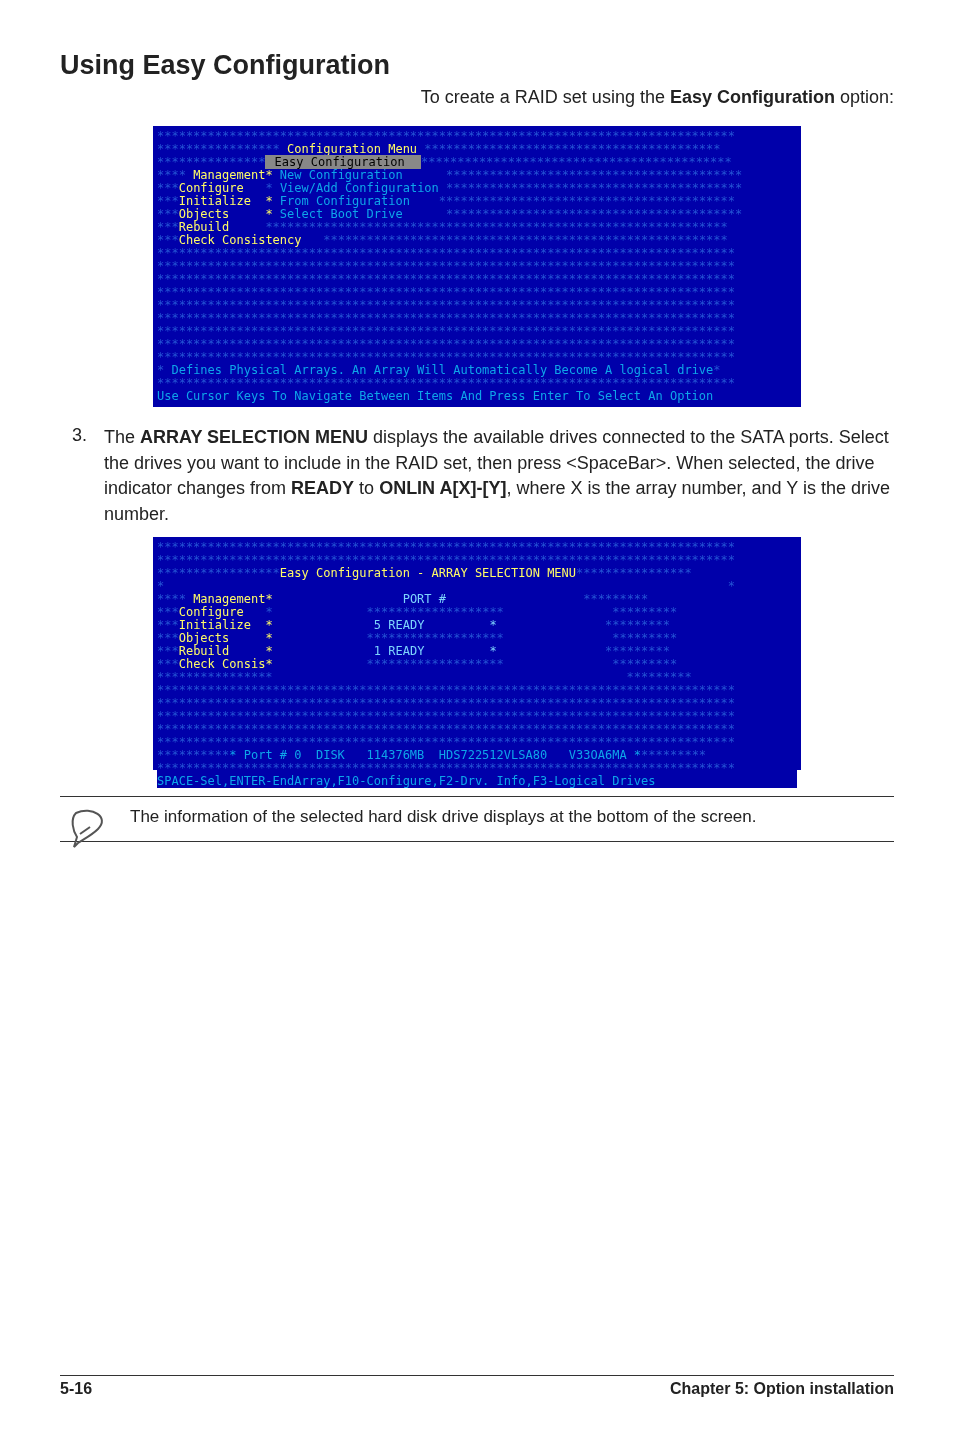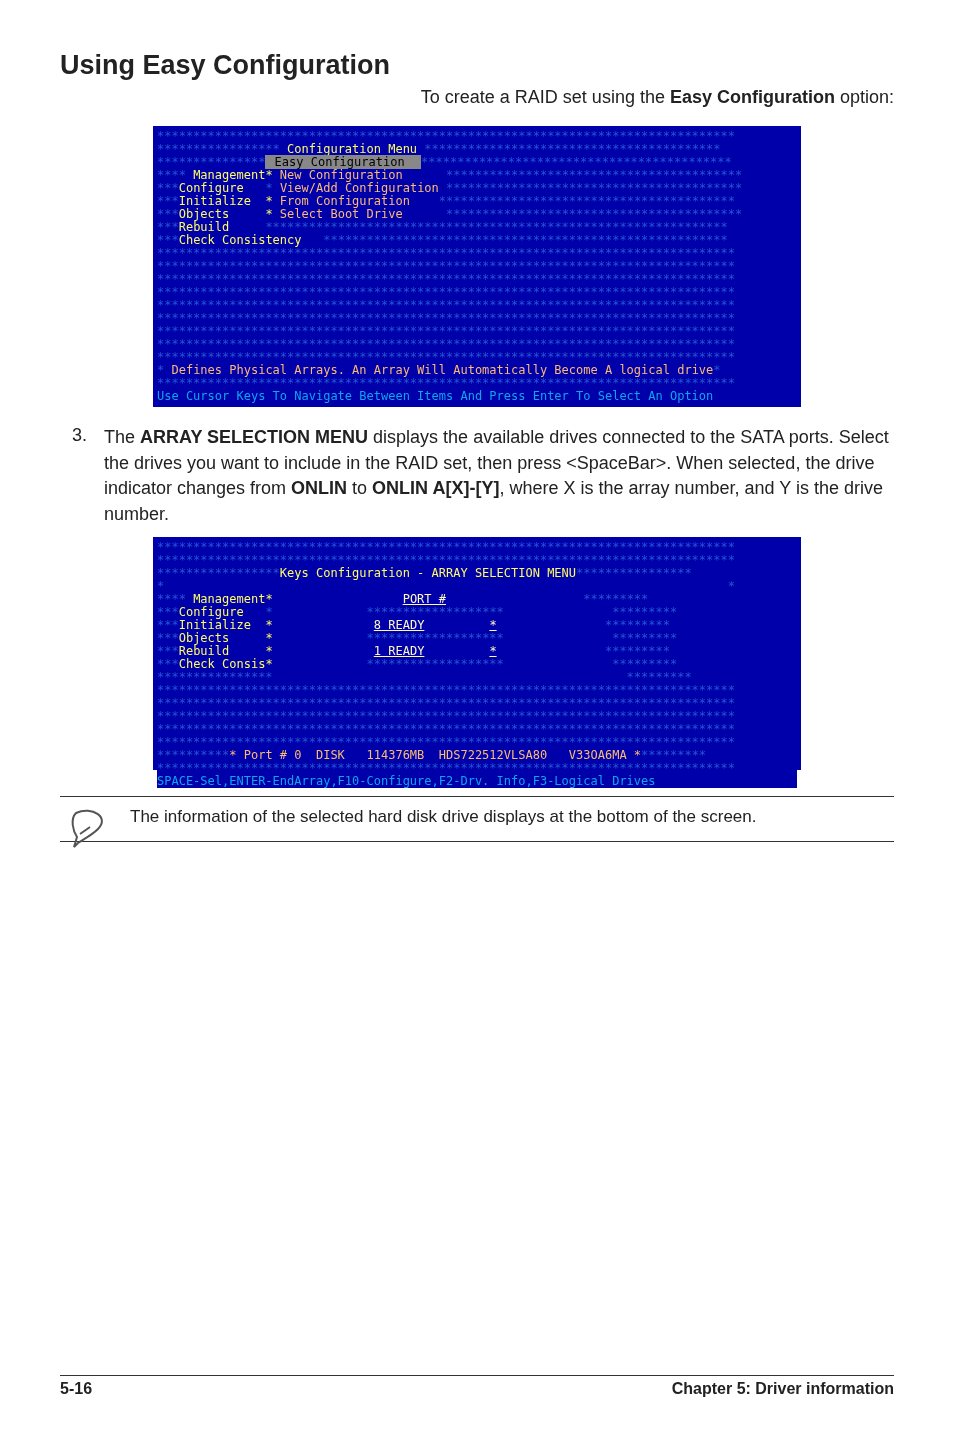--- a/index.html
+++ b/index.html
@@ -7,23 +7,23 @@
   h1{font-size:27px;font-weight:bold;margin:0 0 6px 0;}
   .intro{font-size:18px;margin:0 0 18px 0;text-align:right;}
   .intro .strong{font-weight:bold;}
   ol.steps{padding-left:36px;margin:0 0 14px 0;}
   ol.steps li{font-size:18px;line-height:1.45;margin-bottom:4px;padding-left:10px;}
   b{font-weight:bold;}
   .bios{width:640px;margin:10px auto 18px auto;background:#0000aa;font-family:"Courier New",monospace;font-size:12px;line-height:13px;color:#ccc;position:relative;padding:4px;}
   .bios .pad{background:#0000aa;padding:0;}
   .bios pre{margin:0;white-space:pre;}
   .bios .fill{color:#2454d4;}
-  .bios .cy{color:#fef9c3;text-decoration:underline;}
+  .bios .cy{color:#7dd3fc;}
   .bios .yl{color:#fffb66;}
-  .bios .wt{color:#fdba74;}
+  .bios .wt{color:#0ea5e9;}
   .bios .hi{background:#888;color:#000;padding:0 2px;}
   .bios .foot{color:#0ea5e9;}
   .bios2{width:640px;height:225px;}
   .notebar{border-top:1px solid #333;border-bottom:1px solid #333;margin:26px 0;padding:8px 0 12px 70px;position:relative;font-size:17px;line-height:1.4;}
   .notebar svg{position:absolute;left:10px;top:10px;}
   .footer{position:absolute;bottom:40px;left:60px;right:60px;border-top:1px solid #333;padding-top:4px;font-size:16px;font-weight:bold;font-family:Arial,sans-serif;display:flex;justify-content:space-between;}
   .step3wrap{display:flex;}
   .step3wrap .num{width:32px;flex:0 0 32px;font-size:18px;}
   .step3wrap .txt{font-size:18px;line-height:1.42;}
 </style>
@@ -59,32 +59,32 @@
 <span class="fill">********************************************************************************</span>
 <span class="fill">********************************************************************************</span>
 <span class="fill">*</span><span class="wt"> Defines Physical Arrays. An Array Will Automatically Become A logical drive</span><span class="fill">*</span>
 <span class="fill">********************************************************************************</span>
 <span class="foot">Use Cursor Keys To Navigate Between Items And Press Enter To Select An Option</span></pre>
   </div>
 
   <div class="step3wrap" style="padding-left:12px;">
     <div class="num">3.</div>
     <div class="txt">
-      <span>The </span><b>ARRAY SELECTION MENU</b><span> displays the available drives connected to the SATA ports. Select the drives you want to include in the RAID set, then press &lt;SpaceBar&gt;. When selected, the drive indicator changes from </span><b>ONLIN</b><span> to </span><b>ONLIN A[X]-[Y]</b><span>, where X is the array number, and Y is the drive number.</span>
+      <span>The </span><b>ARRAY SELECTION MENU</b><span> displays the available drives connected to the SATA ports. Select the drives you want to include in the RAID set, then press &lt;SpaceBar&gt;. When selected, the drive indicator changes from </span><b>READY</b><span> to </span><b>ONLIN A[X]-[Y]</b><span>, where X is the array number, and Y is the drive number.</span>
     </div>
   </div>
 
   <div class="bios bios2">
     <pre class="pad"><span class="fill">********************************************************************************</span>
 <span class="fill">********************************************************************************</span>
-<span class="fill">*****************</span><span class="yl">Keys Configuration - ARRAY SELECTION MENU</span><span class="fill">****************</span>
+<span class="fill">*****************</span><span class="yl">Easy Configuration - ARRAY SELECTION MENU</span><span class="fill">****************</span>
 <span class="fill">*</span>                                                                              <span class="fill">*</span>
 <span class="fill">**** </span><span class="yl">Management</span><span class="yl">*</span>                  <span class="cy">PORT #</span>                   <span class="fill">*********</span>
 <span class="fill">***</span><span class="yl">Configure</span>   <span class="fill">*</span>             <span class="fill">*******************</span>               <span class="fill">*********</span>
-<span class="fill">***</span><span class="yl">Initialize</span>  <span class="yl">*</span>              <span class="cy">8 READY</span>         <span class="cy">*</span>               <span class="fill">*********</span>
+<span class="fill">***</span><span class="yl">Initialize</span>  <span class="yl">*</span>              <span class="cy">5 READY</span>         <span class="cy">*</span>               <span class="fill">*********</span>
 <span class="fill">***</span><span class="yl">Objects</span>     <span class="yl">*</span>             <span class="fill">*******************</span>               <span class="fill">*********</span>
 <span class="fill">***</span><span class="yl">Rebuild</span>     <span class="yl">*</span>              <span class="cy">1 READY</span>         <span class="cy">*</span>               <span class="fill">*********</span>
 <span class="fill">***</span><span class="yl">Check Consis</span><span class="yl">*</span>             <span class="fill">*******************</span>               <span class="fill">*********</span>
 <span class="fill">****************</span>                                                 <span class="fill">*********</span>
 <span class="fill">********************************************************************************</span>
 <span class="fill">********************************************************************************</span>
 <span class="fill">********************************************************************************</span>
 <span class="fill">********************************************************************************</span>
 <span class="fill">********************************************************************************</span>
 <span class="fill">**********</span><span class="wt">* </span><span class="wt">Port # 0  DISK   114376MB  HDS722512VLSA80   V33OA6MA</span><span class="wt"> *</span><span class="fill">*********</span>
@@ -95,16 +95,16 @@
   <div class="notebar">
     <svg width="42" height="42" viewBox="0 0 42 42">
       <path d="M6 6 C 22 -1, 40 10, 28 22 C 22 28, 14 32, 8 36 L 4 40 L 7 30 C 3 24, 0 12, 6 6 Z" fill="none" stroke="#555" stroke-width="2"></path>
       <line x1="10" y1="27" x2="20" y2="20" stroke="#555" stroke-width="2"></line>
     </svg>
     <span>The information of the selected hard disk drive displays at the bottom of the screen.</span>
   </div>
 
   <div class="footer">
     <span>5-16</span>
-    <span>Chapter 5: Driver information</span>
+    <span>Chapter 5: Option installation</span>
   </div>
 
 </div>
 
 </body></html>

